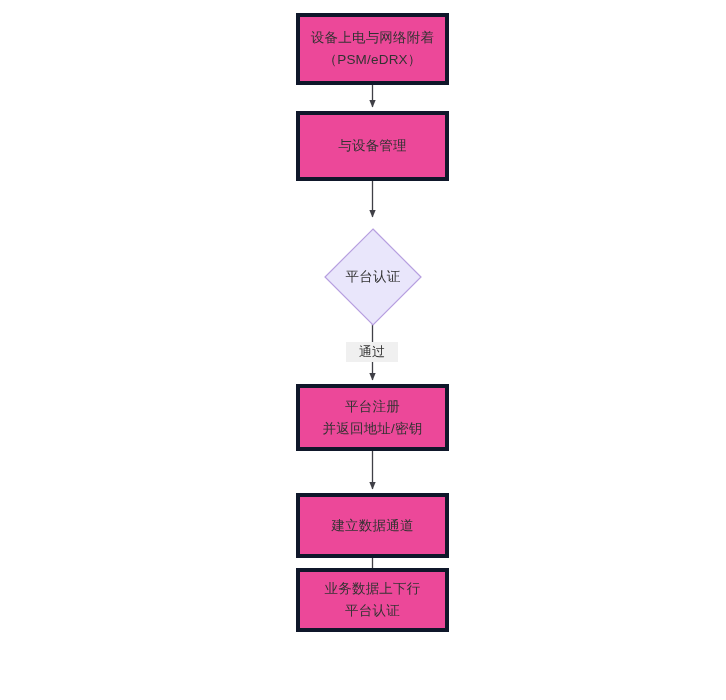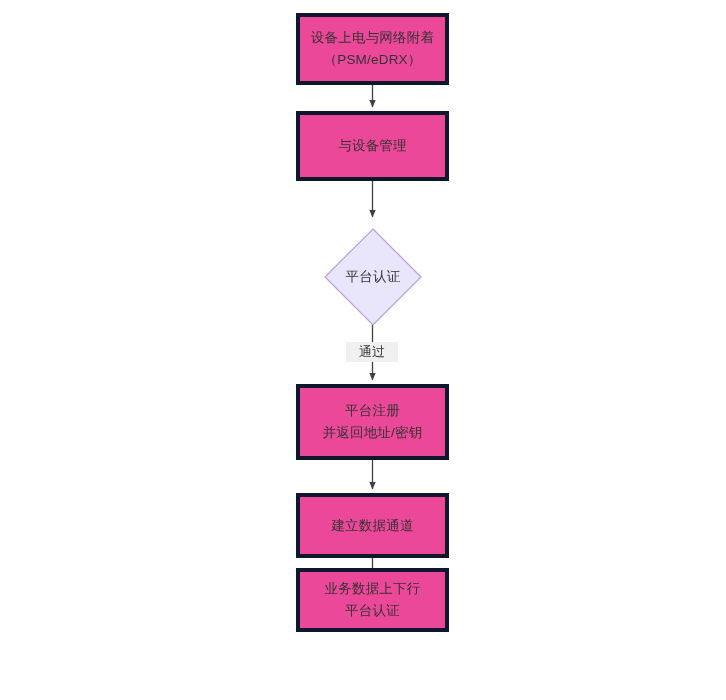--- a/index.html
+++ b/index.html
@@ -86,21 +86,21 @@
     line-height: 18px;
     padding: 1px 13px;
     white-space: nowrap;
     transform: translate(-50%, -50%);
   }
 
   
   #node-power-on   { left: 296px; top: 13px;  height: 72px; }
   #node-bootstrap  { left: 296px; top: 111px; height: 70px; }
   #node-auth       { left: 324px; top: 228px; }
-  #node-register   { left: 296px; top: 384px; height: 76px; }
+  #node-register   { left: 296px; top: 384px; height: 67px; }
   #node-channel    { left: 296px; top: 493px; height: 65px; align-items: center; }
   #node-service    { left: 296px; top: 568px; height: 64px; }
 
   #edge-label-pass { left: 372px; top: 352px; }
 </style>
 </head>
 <body>
 
 <div id="flow-canvas">
 

